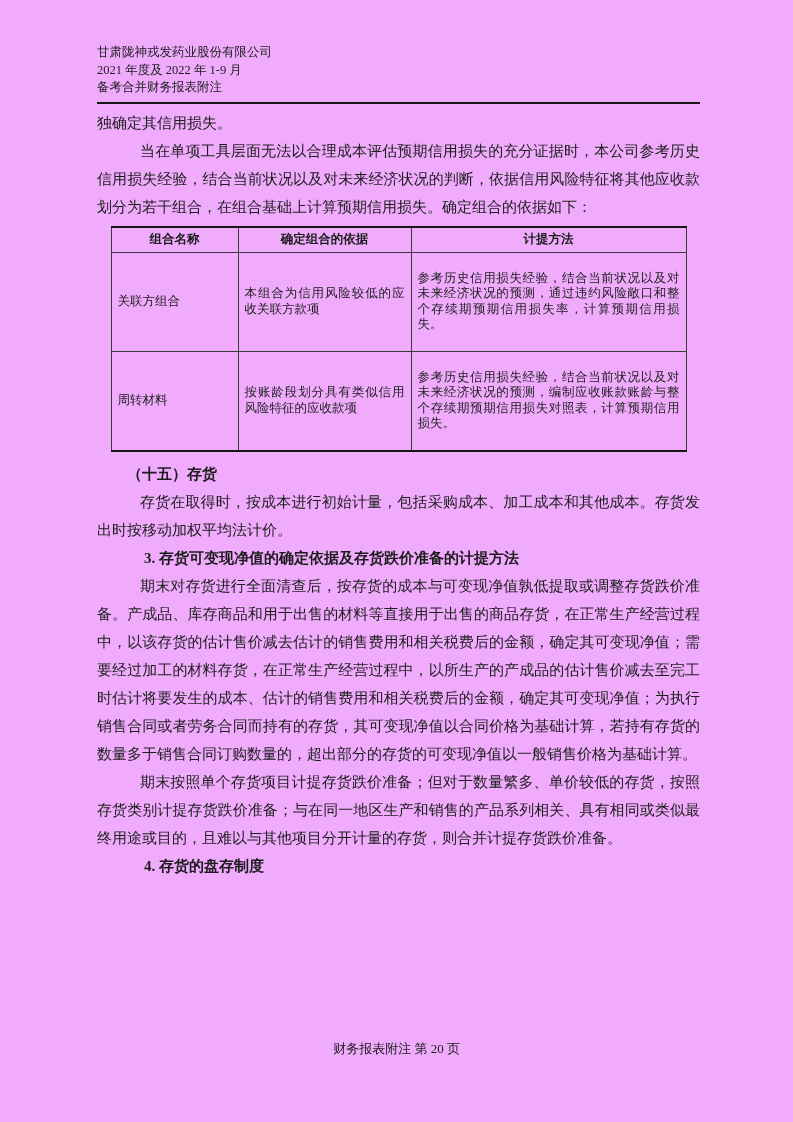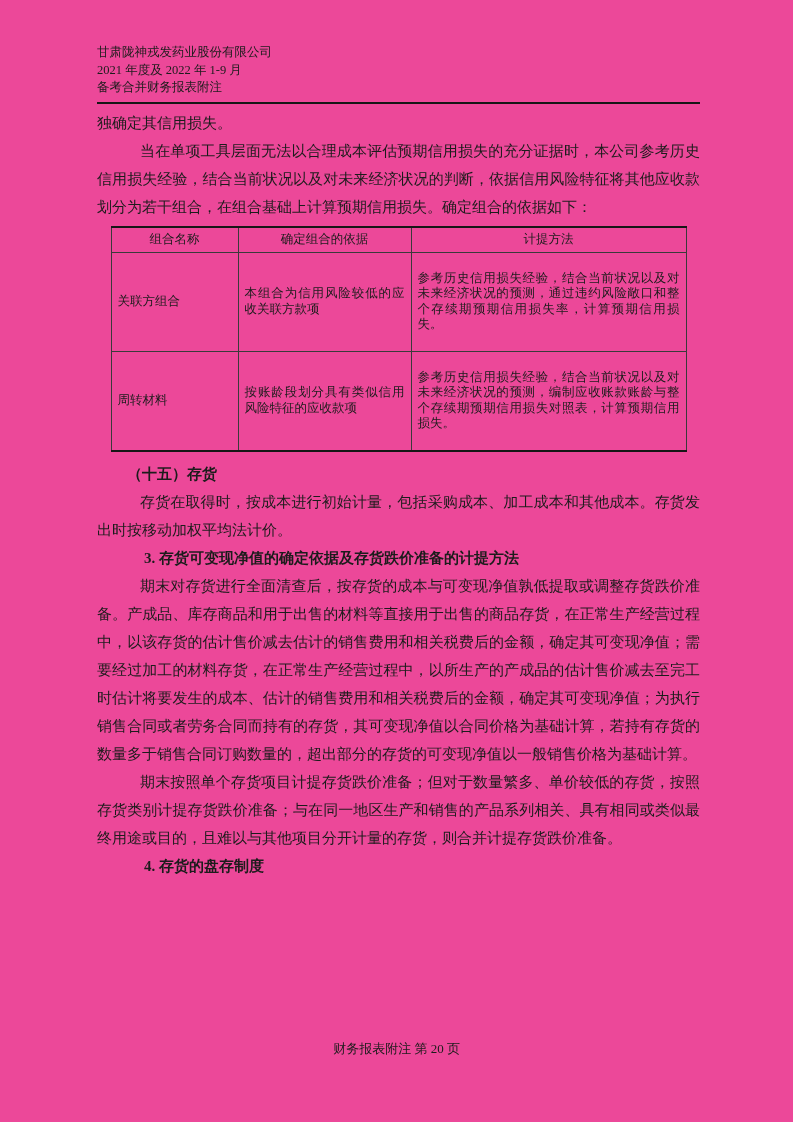--- a/index.html
+++ b/index.html
@@ -1,21 +1,21 @@
 <!DOCTYPE html>
 <html><head>
 <meta charset="utf-8">
 <style>
   html, body { margin: 0; padding: 0; background: #888; }
   .page {
     position: relative;
     width: 793px;
     height: 1122px;
     margin: 0 auto;
-    background: #ec4899;
+    background: #f0abfc;
     color: #1c1c1c;
     font-family: "Liberation Serif", "DejaVu Serif", serif;
     overflow: hidden;
   }
   
   .doc-header {
     position: absolute;
     top: 44px;
     left: 97px;
     width: 603px;
@@ -52,20 +52,21 @@
   .portfolio-table th, .portfolio-table td {
     border: 1px solid #3a3a3a;
     padding: 18px 6px;
     font-weight: normal;
     vertical-align: middle;
     text-align: justify;
   }
   .portfolio-table thead th {
     text-align: center;
     padding: 4px 6px;
+    font-weight: bold;
   }
   .col-name   { width: 127px; }
   .col-basis  { width: 173px; }
   .col-method { width: 275px; }
   
   .section-title {
     font-weight: bold;
     padding-left: 30px;
     text-indent: 0;
   }

